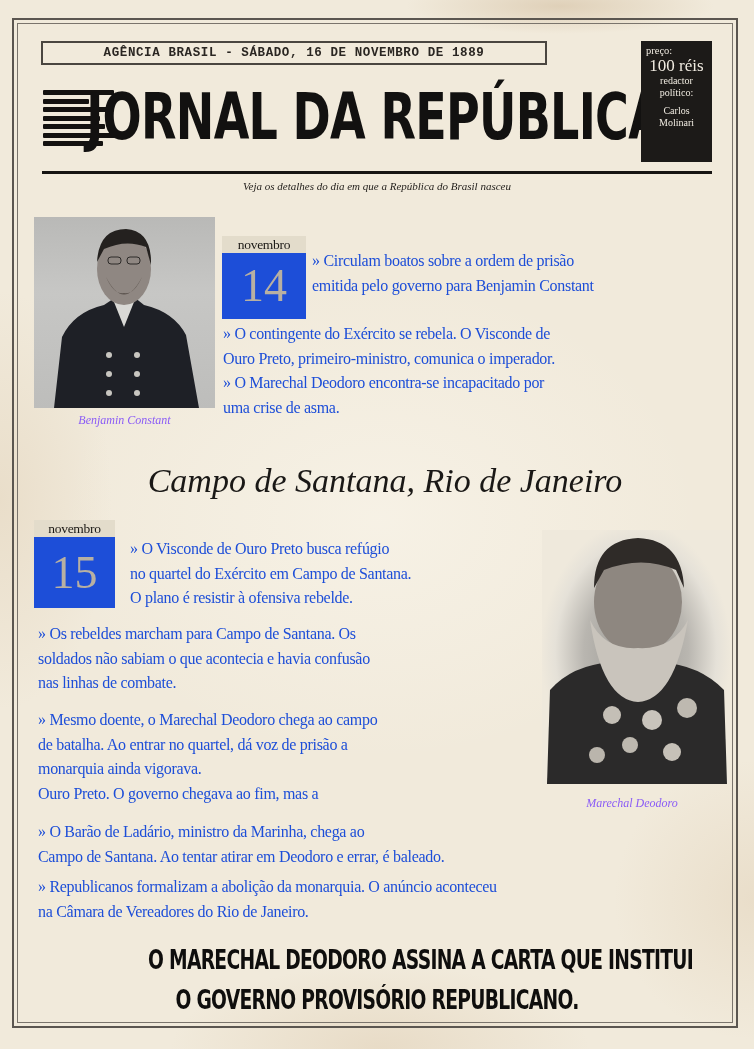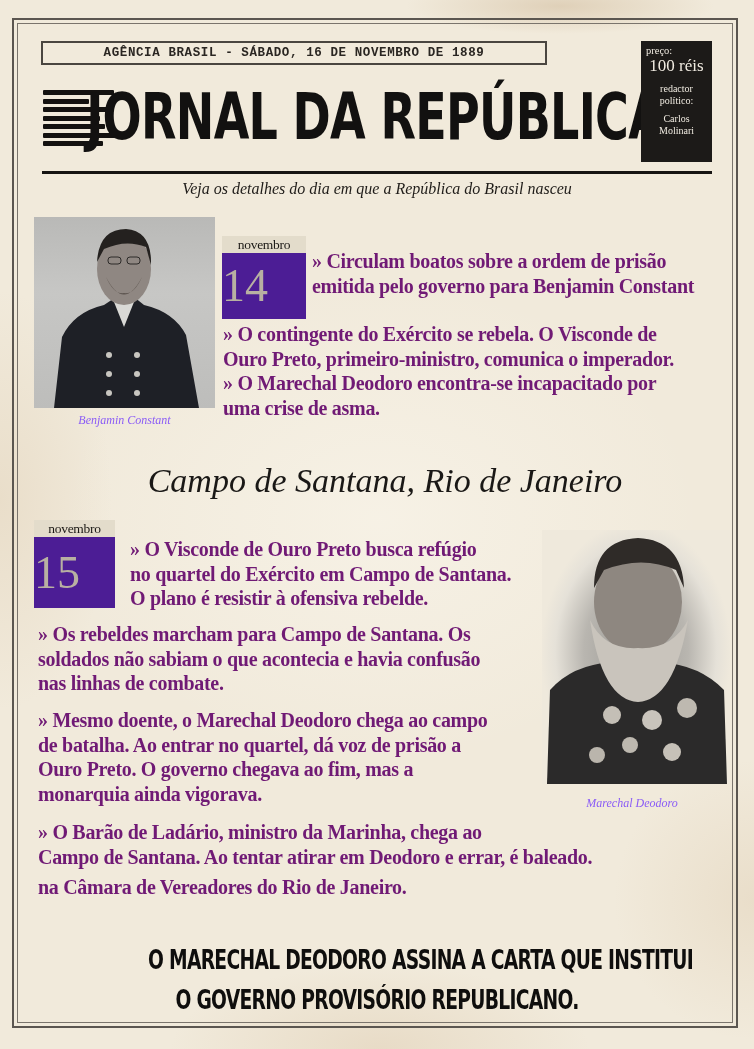--- a/index.html
+++ b/index.html
@@ -42,26 +42,26 @@
     transform: scaleX(0.72); transform-origin: center; white-space: nowrap;
     display: inline-block; letter-spacing: -1px;
   }
   .price-box {
     position: absolute; left: 641px; top: 41px; width: 71px; height: 121px;
     background: #1c1a18; color: #f0ebe1; text-align: center;
     box-sizing: border-box; padding-top: 4px;
   }
   .price-box .small { font-size: 10px; line-height: 12px; }
   .price-box .price-label { text-align: left; padding-left: 5px; font-size: 10.5px; line-height: 12px; }
-  .price-box .price-val { font-size: 17px; line-height: 18px; margin-bottom: 8px; }
+  .price-box .price-val { font-size: 17px; line-height: 18px; }
   .price-box .name { font-size: 10px; line-height: 12px; margin-top: 6px; }
   .rule { position: absolute; left: 42px; top: 171px; width: 670px; height: 3px; background: #161412; }
   .subtitle {
     position: absolute; left: 42px; top: 180px; width: 670px; text-align: center;
-    font-style: italic; font-size: 16px; color: #1f1c19;
+    font-style: italic; font-size: 11px; color: #1f1c19;
   }
   .photo {
     position: absolute; overflow: hidden;
   }
   .photo-benjamin {
     left: 34px; top: 217px; width: 181px; height: 191px;
     background: linear-gradient(180deg, #b9b9b7 0%, #c7c7c5 40%, #bdbdbb 100%);
   }
   .photo-deodoro {
     left: 542px; top: 530px; width: 188px; height: 254px;
@@ -70,26 +70,25 @@
   .silhouette { position: absolute; }
   .caption {
     position: absolute; font-style: italic; font-size: 12px; color: #8b5cf6; text-align: center;
   }
   .date-badge { position: absolute; }
   .date-badge .month {
     background: #e3dccb; color: #1b1916; font-size: 13.5px; text-align: center;
     height: 17px; line-height: 17px; letter-spacing: -0.3px;
   }
   .date-badge .day {
-    background: #4c1d95; color: #b8b0a2; text-align: left; font-size: 46px; line-height: 66px;
+    background: #1d4ed8; color: #b8b0a2; text-align: center; font-size: 46px; line-height: 66px;
   }
   .text-block {
-    position: absolute; font-size: 20px; line-height: 24.5px; color: #701a75;
+    position: absolute; font-size: 16px; line-height: 24.5px; color: #1d4ed8;
     letter-spacing: -0.3px;
-    font-weight: bold;
   }
   .text-block p { margin: 0; }
   .headline2 {
     position: absolute; left: 60px; top: 462px; width: 650px; text-align: center;
     font-style: italic; font-size: 34px; color: #1a1816;
   }
   .banner {
     position: absolute; left: 42px; top: 940px; width: 670px; text-align: center;
     font-family: "DejaVu Sans", "Liberation Sans", sans-serif; font-weight: bold;
     font-size: 26px; line-height: 40px; color: #0f0e0d;
@@ -197,27 +196,28 @@
 <div class="caption" style="left:540px;top:796px;width:184px;">Marechal Deodoro</div>
 
 <div class="text-block" style="left:38px;top:622px;width:500px;">
   <p>» Os rebeldes marcham para Campo de Santana. Os</p>
   <p>soldados não sabiam o que acontecia e havia confusão</p>
   <p>nas linhas de combate.</p>
 </div>
 <div class="text-block" style="left:38px;top:708px;width:500px;">
   <p>» Mesmo doente, o Marechal Deodoro chega ao campo</p>
   <p>de batalha. Ao entrar no quartel, dá voz de prisão a</p>
+  <p>monarquia ainda vigorava.</p>
   <p>Ouro Preto. O governo chegava ao fim, mas a</p>
-  <p>monarquia ainda vigorava.</p>
 </div>
 <div class="text-block" style="left:38px;top:820px;width:680px;">
   <p>» O Barão de Ladário, ministro da Marinha, chega ao</p>
   <p>Campo de Santana. Ao tentar atirar em Deodoro e errar, é baleado.</p>
 </div>
 <div class="text-block" style="left:38px;top:875px;width:690px;">
+  <p>» Republicanos formalizam a abolição da monarquia. O anúncio aconteceu</p>
   <p>na Câmara de Vereadores do Rio de Janeiro.</p>
 </div>
 
 <div class="banner">
   <div><span>O MARECHAL DEODORO ASSINA A CARTA QUE INSTITUI</span></div>
   <div><span>O GOVERNO PROVISÓRIO REPUBLICANO.</span></div>
 </div>
 
 </body></html>

